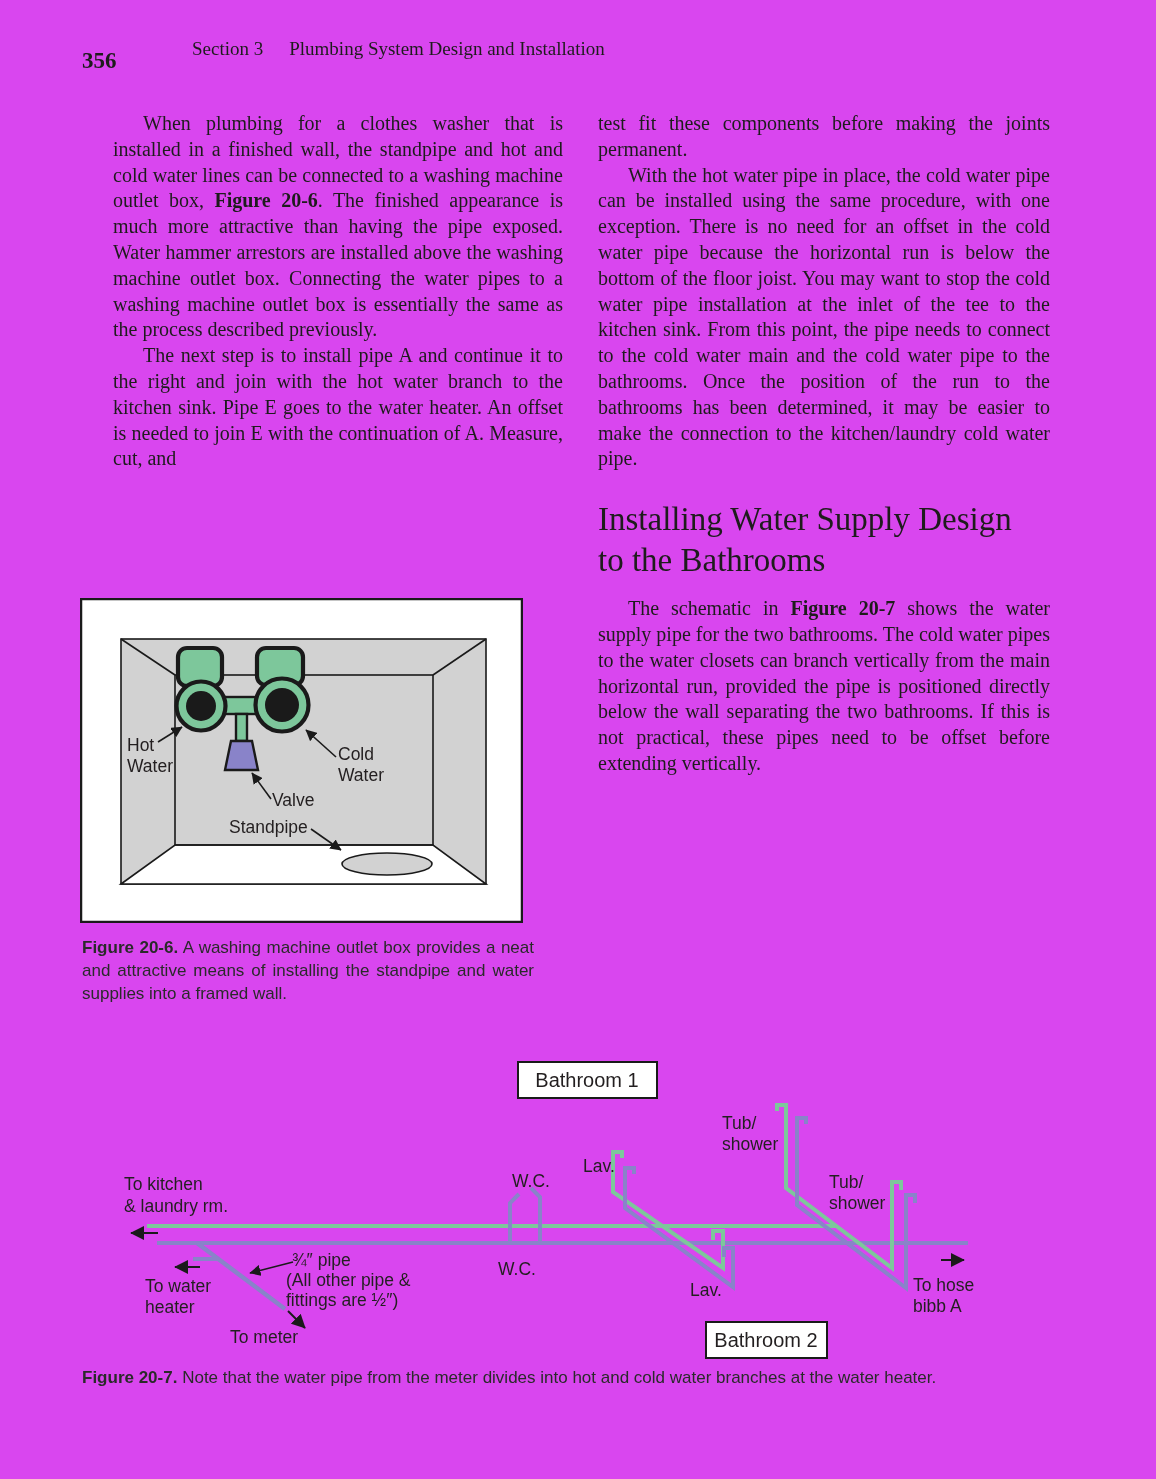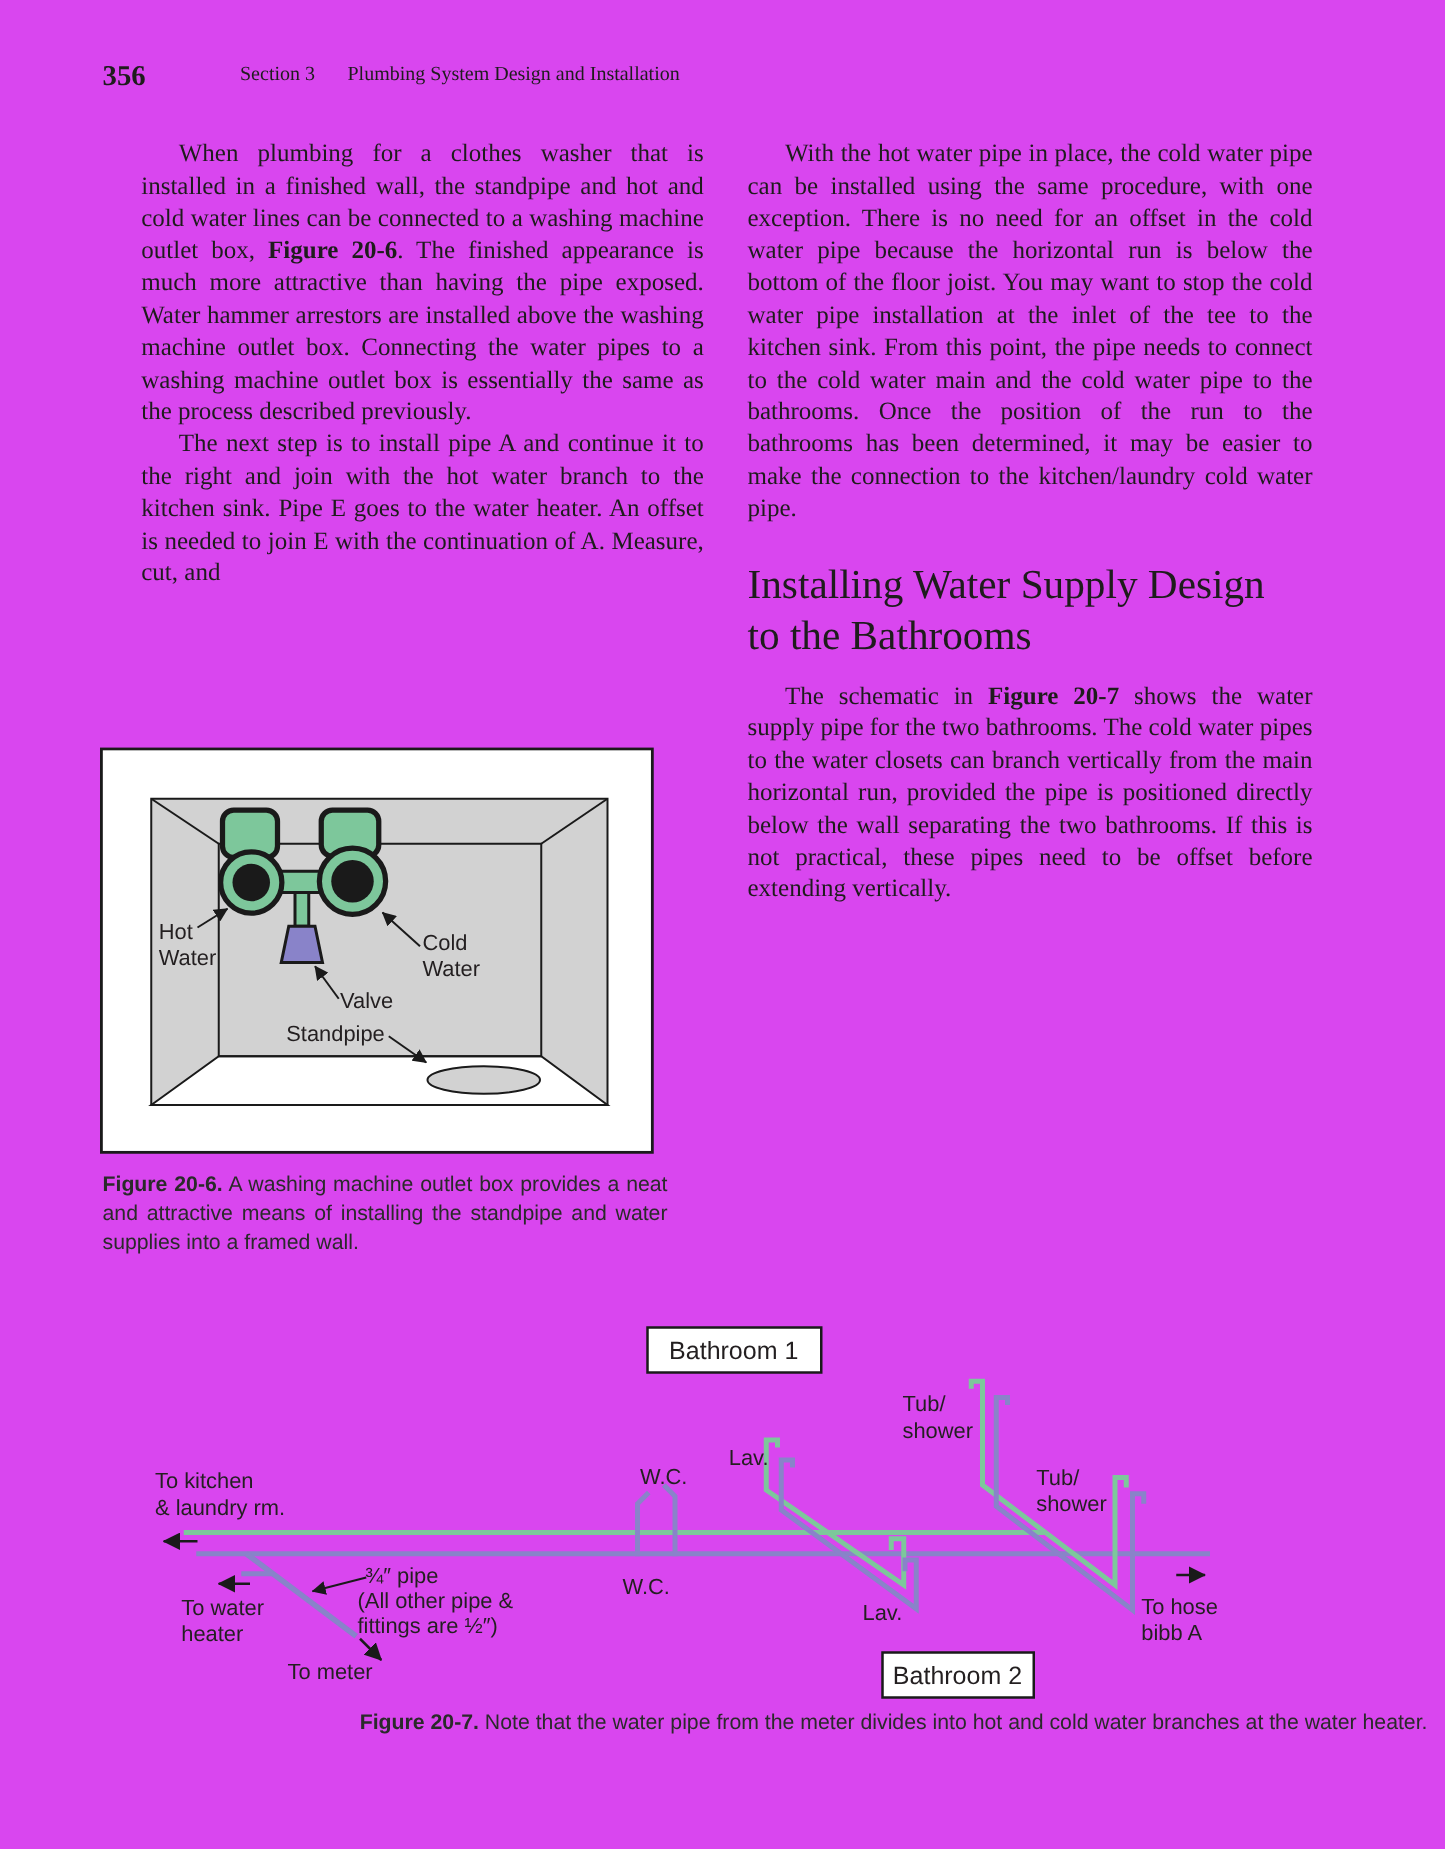--- a/index.html
+++ b/index.html
@@ -2,57 +2,58 @@
 <html><head>
 <meta charset="utf-8">
 <style>
   html,body{margin:0;padding:0;background:#e8e8e8;}
   .page{
     position:relative;width:1156px;height:1479px;background:#d946ef;
     font-family:"Liberation Serif",serif;color:#1e1c1c;overflow:hidden;
     margin:0 auto;
   }
   .pgnum{position:absolute;left:82px;top:48px;font-size:23px;font-weight:bold;}
-  .runhead{position:absolute;left:192px;top:51px;font-size:16px;}
+  .runhead{position:absolute;left:192px;top:38px;font-size:19px;}
   .runhead .sect{margin-right:26px;}
   .col{position:absolute;font-size:20px;line-height:25.8px;text-align:justify;margin-left:31px;}
   .col-left{left:82px;top:111px;width:450px;}
   .col-right{left:567px;top:111px;width:452px;}
   .col p{margin:0;}
   .col p.indent{text-indent:30px;}
   h1.sechead{
     font-family:"Liberation Serif",serif;font-weight:normal;
     font-size:33px;line-height:41px;margin:27px 0 15px 0;
     width:424px;text-align:left;text-indent:0;
   }
   .figwrap{position:absolute;}
   .caption{
     position:absolute;font-family:"Liberation Sans",sans-serif;
     font-size:17px;line-height:23px;color:#2a2a2a;text-align:justify;
   }
   .cap6{left:82px;top:936px;width:452px;}
-  .cap7{left:82px;top:1366px;width:1060px;white-space:nowrap;text-align:right;}
+  .cap7{left:82px;top:1366px;width:1060px;white-space:nowrap;text-align:left;}
   svg text{font-family:"Liberation Sans",sans-serif;fill:#231f20;}
 </style>
 </head>
 <body>
 
 <div class="page">
 
   <div class="pgnum">356</div>
   <div class="runhead">
     <span class="sect">Section 3</span><span>Plumbing System Design and Installation</span>
   </div>
 
   <div class="col col-left">
     <p class="indent"><span>When plumbing for a clothes washer that is installed in a finished wall, the standpipe and hot and cold water lines can be connected to a washing machine outlet box, </span><b>Figure 20-6</b><span>. The finished appearance is much more attractive than having the pipe exposed. Water hammer arrestors are installed above the washing machine outlet box. Connecting the water pipes to a washing machine outlet box is essentially the same as the process described previously.</span></p>
     <p class="indent">The next step is to install pipe A and continue it to the right and join with the hot water branch to the kitchen sink. Pipe E goes to the water heater. An offset is needed to join E with the continuation of A. Measure, cut, and</p>
   </div>
 
   <div class="col col-right">
+    <p>test fit these components before making the joints permanent.</p>
     <p class="indent">With the hot water pipe in place, the cold water pipe can be installed using the same procedure, with one exception. There is no need for an offset in the cold water pipe because the horizontal run is below the bottom of the floor joist. You may want to stop the cold water pipe installation at the inlet of the tee to the kitchen sink. From this point, the pipe needs to connect to the cold water main and the cold water pipe to the bathrooms. Once the position of the run to the bathrooms has been determined, it may be easier to make the connection to the kitchen/laundry cold water pipe.</p>
     <h1 class="sechead">Installing Water Supply Design to the Bathrooms</h1>
     <p class="indent"><span>The schematic in </span><b>Figure 20-7</b><span> shows the water supply pipe for the two bathrooms. The cold water pipes to the water closets can branch vertically from the main horizontal run, provided the pipe is positioned directly below the wall separating the two bathrooms. If this is not practical, these pipes need to be offset before extending vertically.</span></p>
   </div>
 
   <div class="figwrap" style="left:80px;top:598px;">
     <svg width="443" height="325" viewBox="80 598 443 325">
       <defs>
         <marker id="ah6" viewBox="0 0 8 8" refX="7.5" refY="4" markerWidth="7" markerHeight="7" orient="auto">
           <path d="M0,0 L8,4 L0,8 Z" fill="#1a1a1a"></path>

